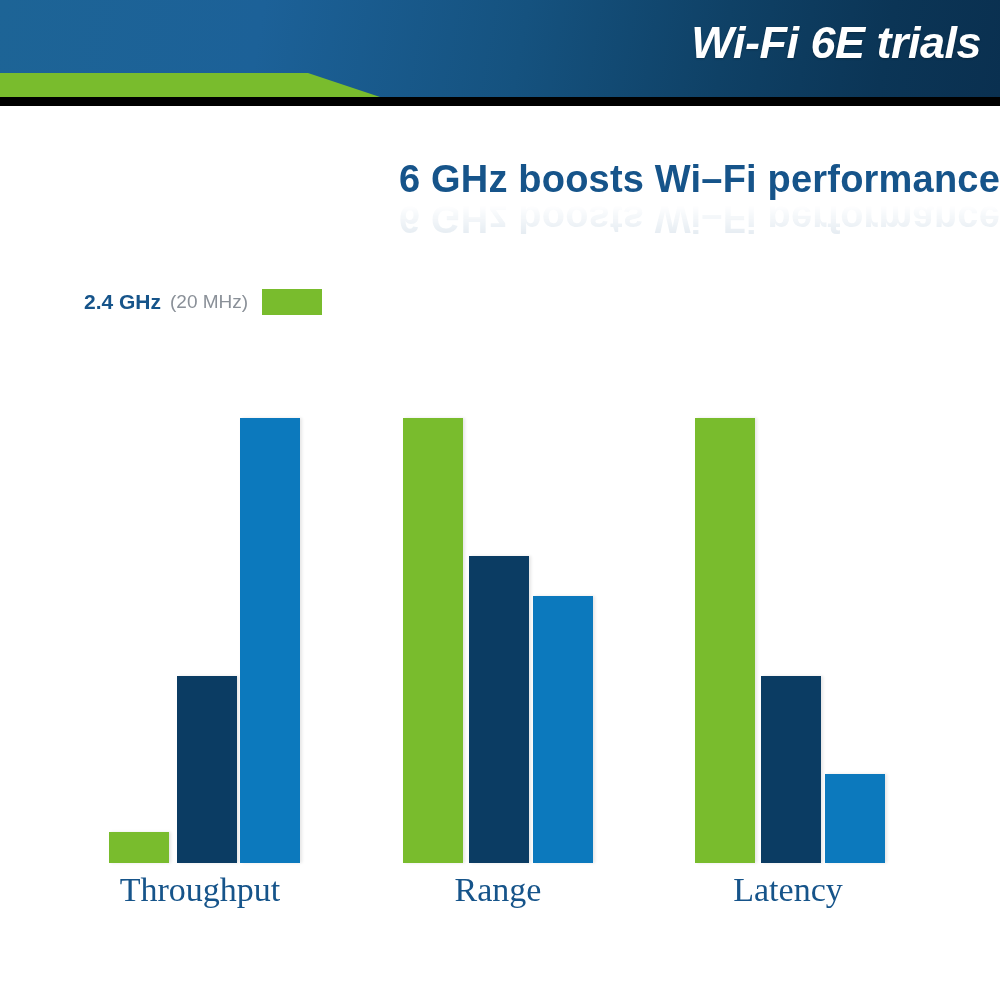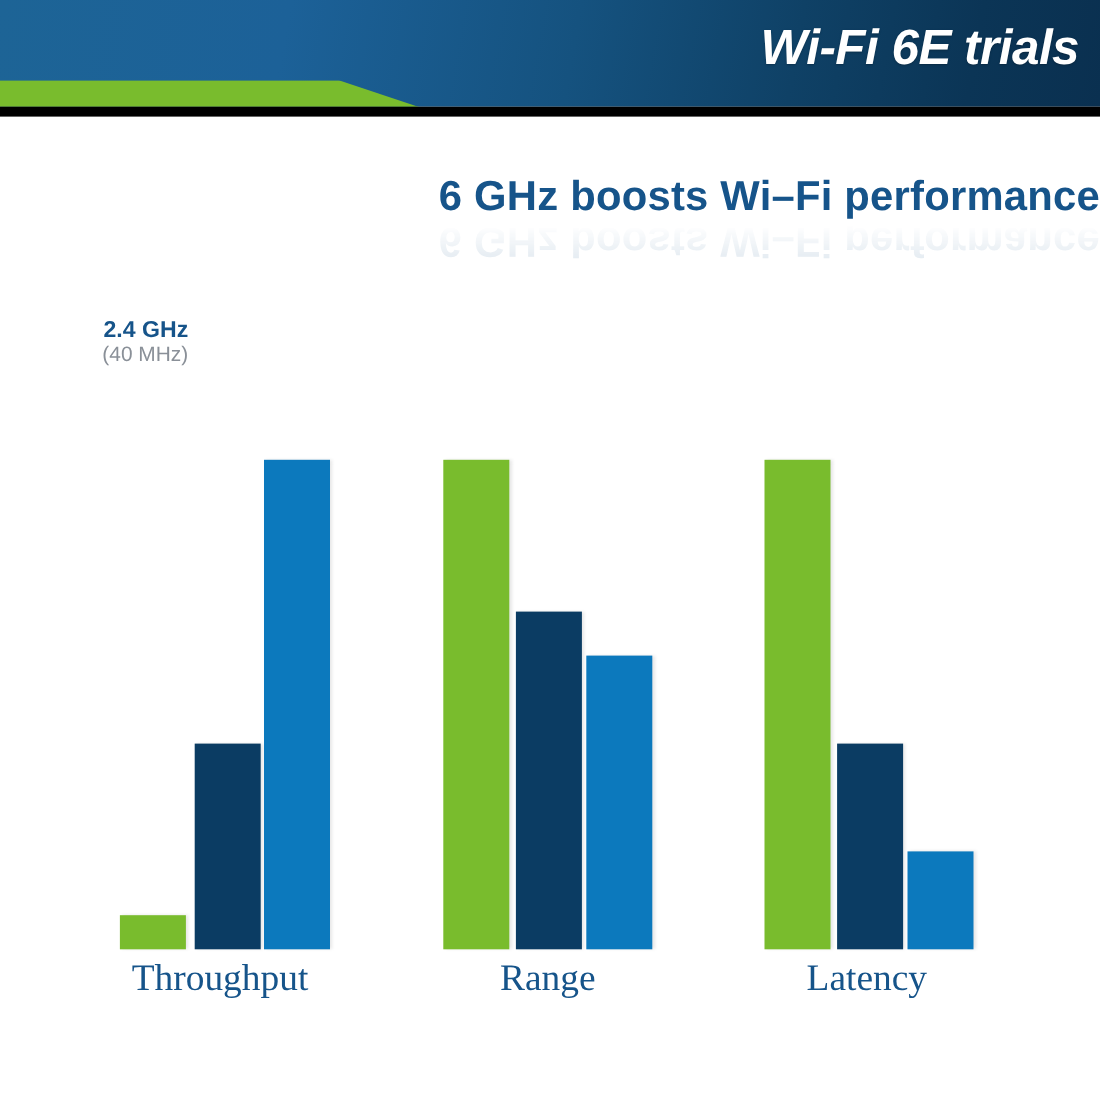--- a/index.html
+++ b/index.html
@@ -90,24 +90,23 @@
   #legend {
     position: absolute;
     left: 0;
     top: 288px;
     width: 1000px;
     height: 30px;
   }
   .legend-item {
     position: absolute;
     display: flex;
-    align-items: flex-end;
+    align-items: center;
     height: 28px;
     white-space: nowrap;
-    flex-direction: column;
   }
   .legend-band {
     font-size: 21px;
     font-weight: bold;
     color: #16548a;
   }
   .legend-width {
     font-size: 19px;
     font-weight: normal;
     color: #8a9098;
@@ -158,21 +157,21 @@
 
 <div id="chart-title-block">
   <div id="chart-title">6 GHz boosts Wi–Fi performance</div>
   <div id="chart-title-reflection">6 GHz boosts Wi–Fi performance</div>
 </div>
 
 <div id="legend">
 
   <div class="legend-item" id="legend-item-0">
     <span class="legend-band">2.4 GHz</span>
-    <span class="legend-width">(40 MHz)</span>
+    <span class="legend-width">(20 MHz)</span>
     <span class="legend-swatch" style="background:#79bc2d;"></span>
   </div>
 
 
 
 </div>
 
 <div id="bar-chart">
 
   <div class="bar" style="left: 109px; background: rgb(121, 188, 45); height: 31.15px;"></div>

